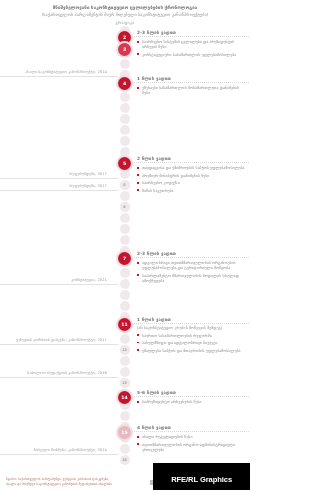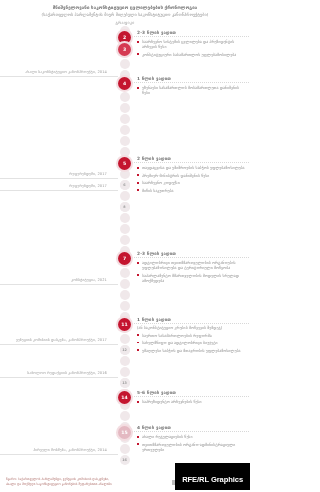--- a/index.html
+++ b/index.html
@@ -90,21 +90,21 @@
 
   
   .footer{
     position:absolute;left:6px;bottom:6px;width:165px;
   }
   .footer div{
     font-size:3.1px;line-height:4.3px;color:#a8645f;letter-spacing:.05px;
   }
   .logo{
     position:absolute;right:0;bottom:2px;background:#000000;
-    padding:4px 7px;
+    padding:4px 18px;
   }
   .logo span{
     color:#ffffff;font-size:7.6px;font-weight:700;letter-spacing:-.1px;
     font-family:"Liberation Sans",sans-serif;
   }
   .logo-tick{
     position:absolute;left:-3px;bottom:5px;width:3px;height:5px;
     background:#bdbdbd;
   }
 </style>

